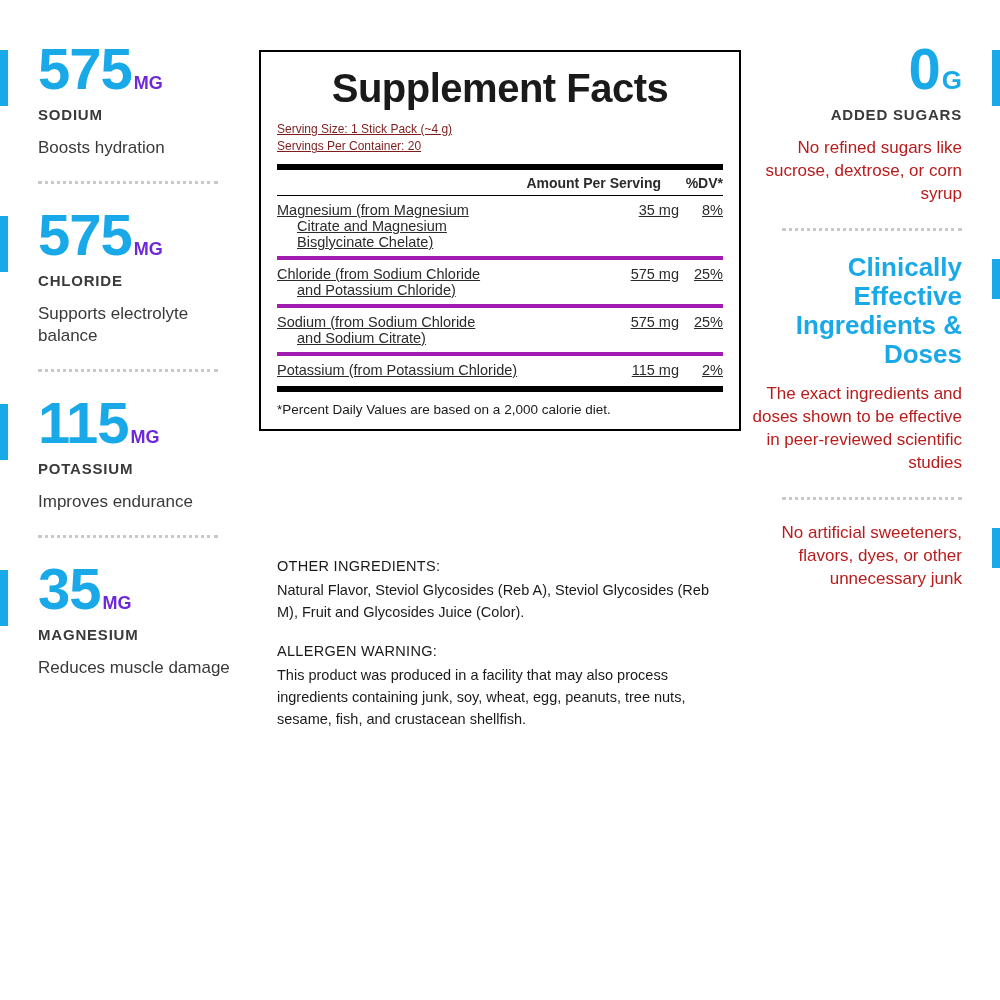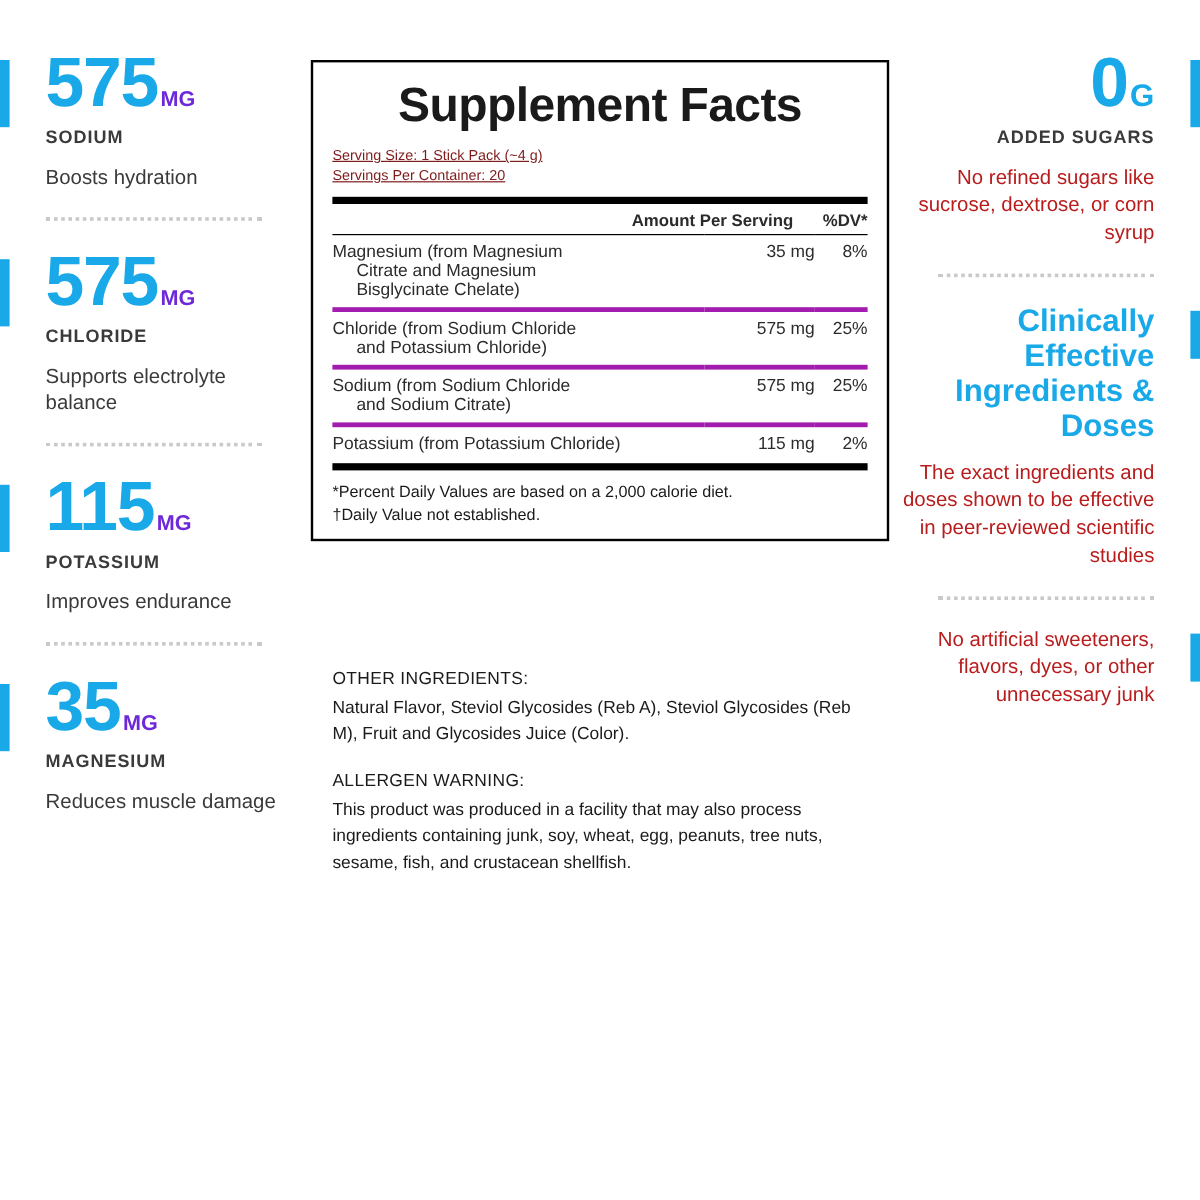--- a/index.html
+++ b/index.html
@@ -168,20 +168,21 @@
     font-size: 14px;
     font-weight: bold;
     padding: 5px 0 4px 0;
   }
   .amt-row .amt { margin-right: 18px; }
   .amt-row .dv { width: 44px; text-align: right; }
   table.nutri {
     width: 100%;
     border-collapse: collapse;
     font-size: 14.5px;
+    text-decoration: underline;
   }
   table.nutri td {
     padding: 6px 0 6px 0;
     vertical-align: top;
     border-top: 4px solid #a21caf;
   }
   table.nutri tr:first-child td { border-top: 1px solid #000; }
   td.nm { text-align: left; }
   td.amt { text-align: right; width: 92px; padding-right: 18px; }
   td.dv  { text-align: right; width: 44px; }
@@ -307,21 +308,20 @@
             <span>Potassium (from Potassium Chloride)</span>
           </td>
           <td class="amt">115 mg</td>
           <td class="dv">2%</td>
         </tr>
       </tbody>
         </table>
 
       <div class="footnotes">
         <div>*Percent Daily Values are based on a 2,000 calorie diet.</div>
-        <div>†Daily Value not established.</div>
       </div>
     </div>
   </div>
 
   <div class="below">
     <h4>OTHER INGREDIENTS:</h4>
     <p>Natural Flavor, Steviol Glycosides (Reb A), Steviol Glycosides (Reb M), Fruit and Glycosides Juice (Color).</p>
     <h4>ALLERGEN WARNING:</h4>
     <p>This product was produced in a facility that may also process ingredients containing junk, soy, wheat, egg, peanuts, tree nuts, sesame, fish, and crustacean shellfish.</p>
   </div>

